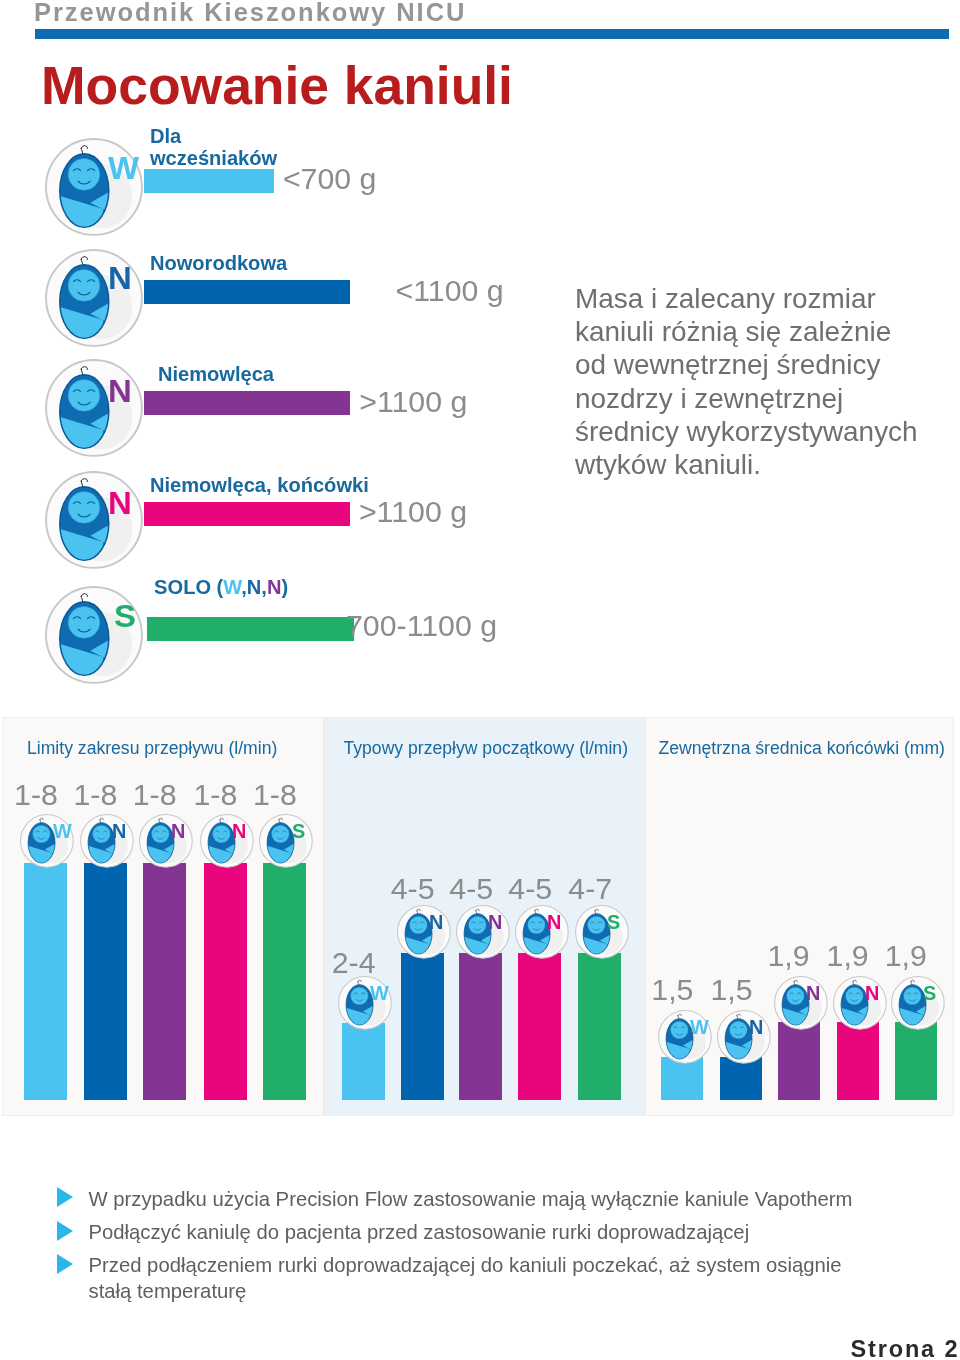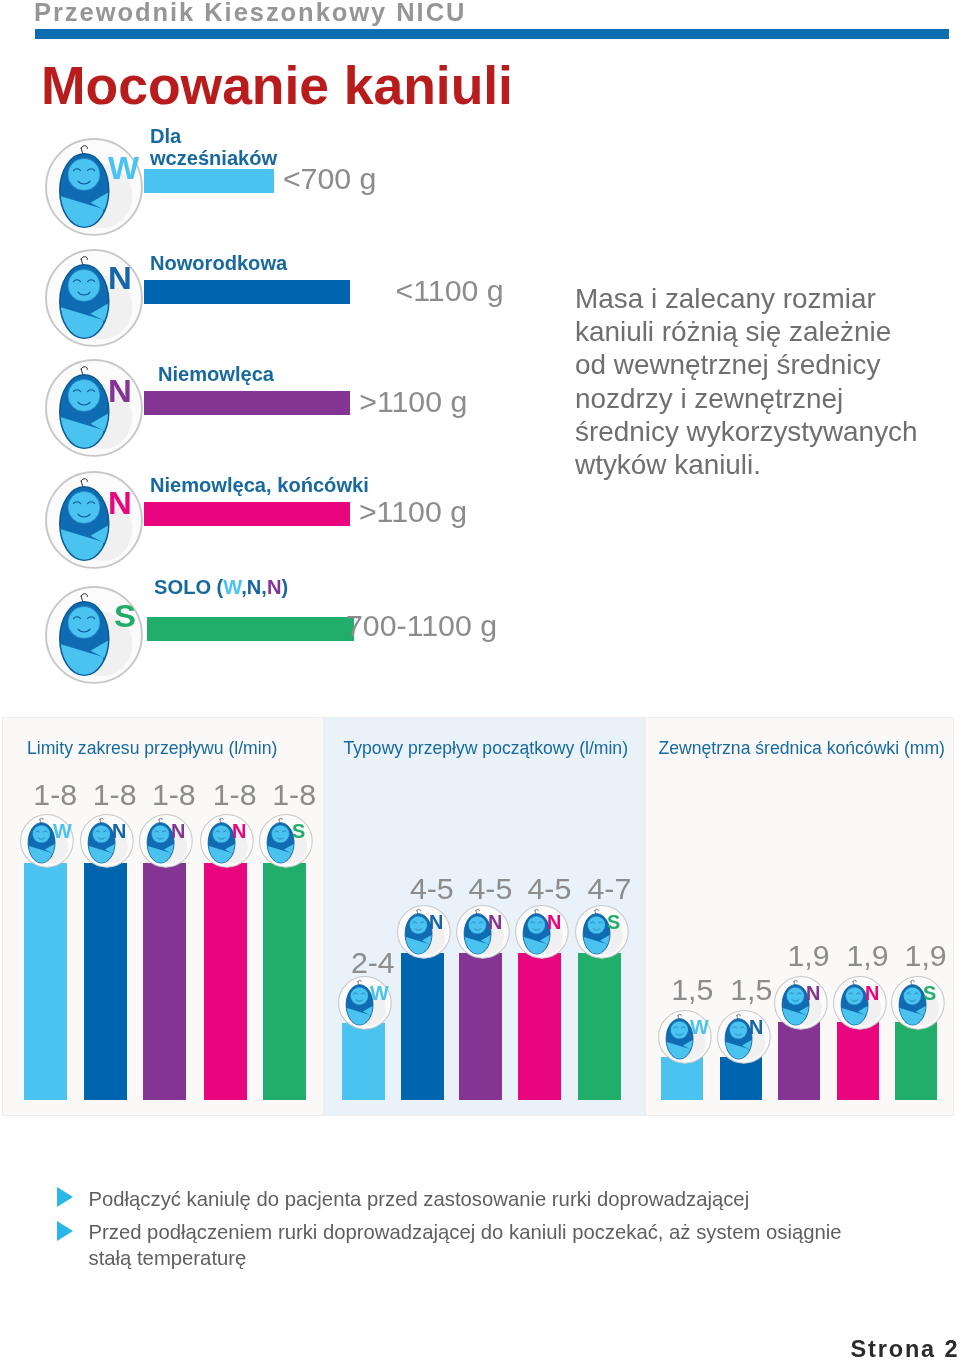--- a/index.html
+++ b/index.html
@@ -14,21 +14,21 @@
   .badge{position:absolute;font-weight:bold;font-size:30.5px;line-height:1;transform:scaleX(1.08);transform-origin:left top;}
   .lbl{position:absolute;left:149.9px;font-size:20.1px;font-weight:bold;color:#17699f;line-height:22.1px;white-space:pre-line;}
   .bar{position:absolute;left:143.6px;height:24px;}
   .val{position:absolute;font-size:30.3px;color:#8c8c8c;white-space:nowrap;line-height:1;}
 
   .copy{position:absolute;left:575px;font-size:27.9px;color:#6f6f6f;line-height:33.2px;}
 
   .panel{position:absolute;box-sizing:border-box;top:717px;height:399px;border:1px solid #f0eeec;}
   .panel-ttl{position:absolute;font-size:17.6px;color:#17699f;white-space:nowrap;line-height:1;}
   .cbar{position:absolute;}
-  .cval{position:absolute;font-size:30.3px;color:#8c8c8c;white-space:nowrap;line-height:1;text-align:right;}
+  .cval{position:absolute;font-size:30.3px;color:#8c8c8c;white-space:nowrap;line-height:1;text-align:left;}
   .cico{position:absolute;line-height:0;}
   .cbadge{position:absolute;font-weight:bold;font-size:19.5px;line-height:1;transform:scaleX(1.02);transform-origin:left top;}
 
   .sect-ttl{position:absolute;left:44.3px;top:1144.6px;font-size:36px;font-weight:bold;color:#17699f;line-height:1;}
   .bullets{position:absolute;left:44px;top:1185.5px;width:812px;}
   .bullet{position:relative;padding-left:44.5px;font-size:20.3px;color:#5f5f5f;line-height:26.2px;margin-bottom:7.2px;}
   .tri{position:absolute;left:13.2px;top:1.7px;width:0;height:0;border-left:16px solid #29b6e8;border-top:10px solid transparent;border-bottom:10px solid transparent;}
   .pageno{position:absolute;left:850.5px;top:1337.8px;font-size:23.5px;font-weight:bold;color:#2b2b2b;letter-spacing:1.85px;line-height:1;}
 </style>
 </head>
@@ -505,17 +505,18 @@
           <path d="M65 51.5 L65 74 L44.5 63.5 Z" fill="#4bc3f0"></path>
         </g>
         <circle cx="38.2" cy="35.7" r="15.6" fill="#4bc3f0" stroke="#2390c8" stroke-width="0.6"></circle>
         <path d="M27.9 32 C29.6 29.6 33.2 29.6 34.9 32" fill="none" stroke="#0a5a94" stroke-width="1" stroke-linecap="round"></path>
         <path d="M41.7 32 C43.4 29.6 47 29.6 48.7 32" fill="none" stroke="#0a5a94" stroke-width="1" stroke-linecap="round"></path>
         <path d="M32.4 42.3 C35 45.9 41.6 45.9 44.2 42.3" fill="none" stroke="#0a5a94" stroke-width="1" stroke-linecap="round"></path>
       </svg></div>
     <span class="cbadge" style="left:923.3000000000001px;top:983.6px;color:#21ad6a;">S</span>
     <div class="cval" style="left:884.7px;top:941px;width:62px;">1,9</div>
     <div class="bullets">
+      <div class="bullet"><span class="tri"></span><span>W przypadku użycia Precision Flow zastosowanie mają wyłącznie kaniule Vapotherm</span></div>
       <div class="bullet"><span class="tri"></span><span>Podłączyć kaniulę do pacjenta przed zastosowanie rurki doprowadzającej</span></div>
       <div class="bullet"><span class="tri"></span><span>Przed podłączeniem rurki doprowadzającej do kaniuli poczekać, aż system osiągnie stałą temperaturę</span></div>
     </div>
     <div class="pageno">Strona 2</div>
   </div>
 
 </body></html>

